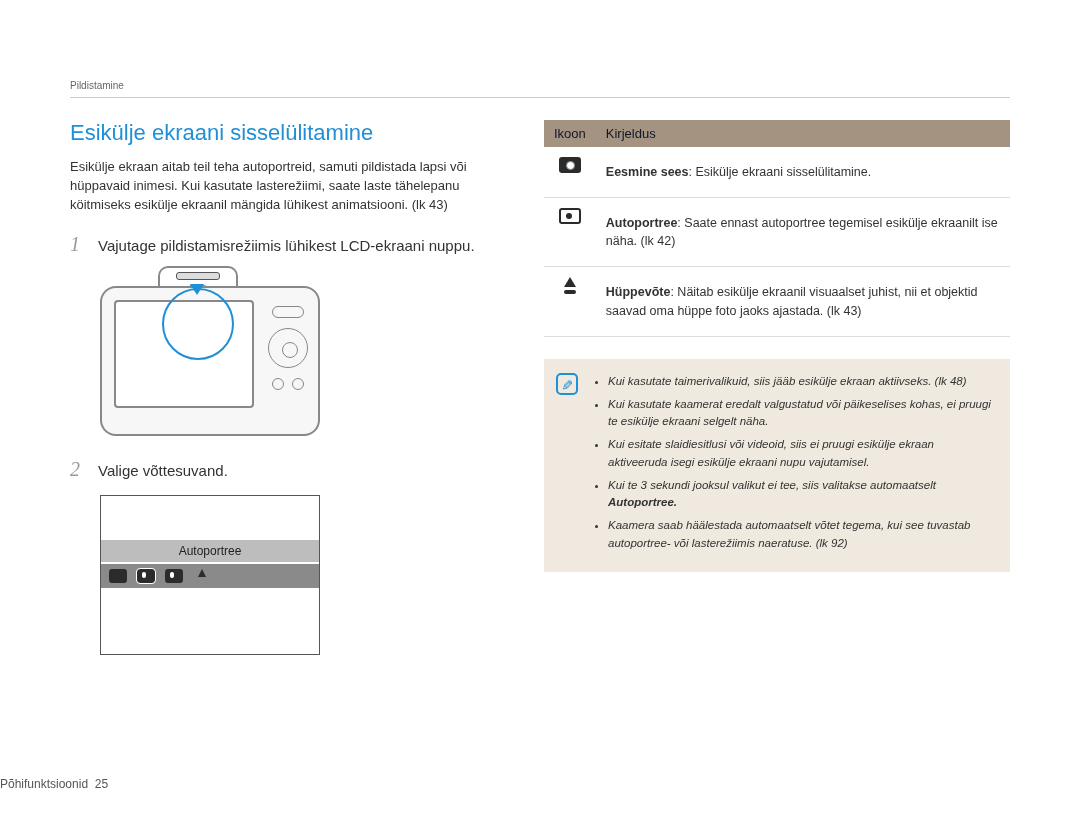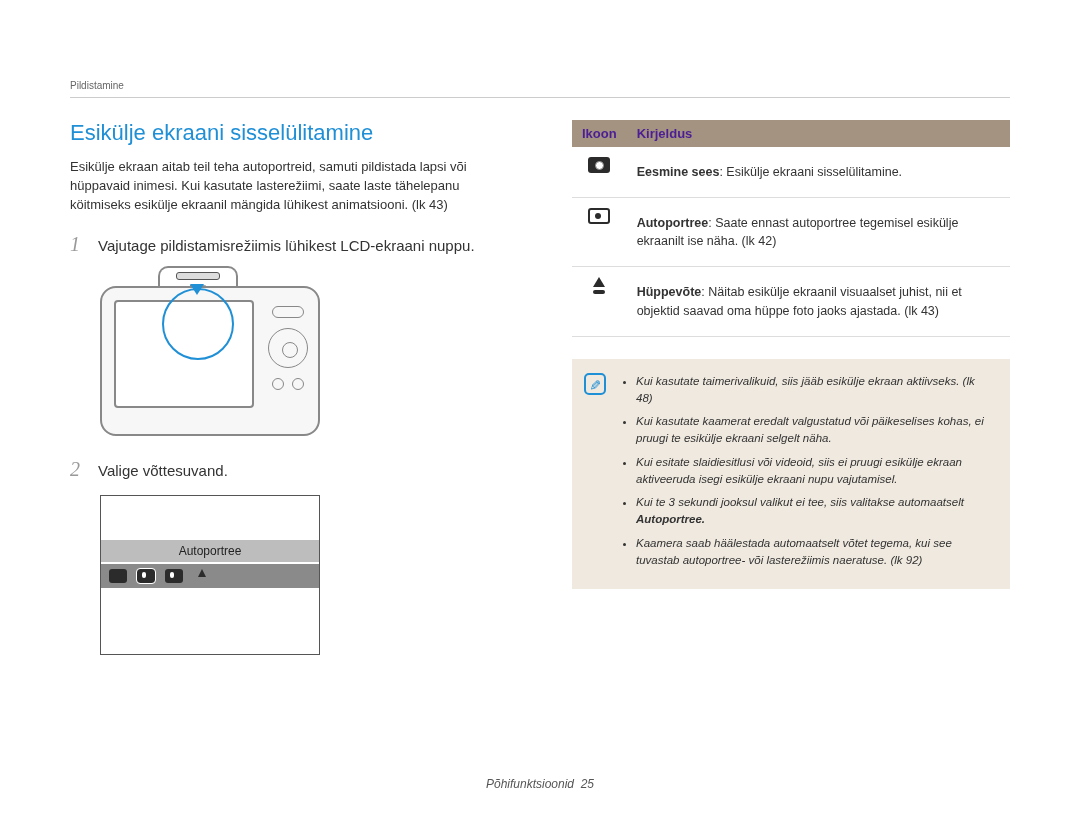--- a/index.html
+++ b/index.html
@@ -15,21 +15,21 @@
   }
   .breadcrumb {
     font-size: 10px;
     color: #666;
     border-bottom: 1px solid #ccc;
     padding-bottom: 6px;
     margin-bottom: 22px;
   }
   .columns {
     display: flex;
-    gap: 52px;
+    gap: 24px;
   }
   .col-left { flex: 0 0 450px; }
   .col-right { flex: 1; }
   .page-title {
     color: #1f8fd6;
     font-size: 22px;
     font-weight: normal;
     margin-bottom: 12px;
   }
   .intro { line-height: 1.45; margin-bottom: 18px; }
@@ -145,22 +145,22 @@
     content: ""; position: absolute; left: 5px; top: 0;
     width: 0; height: 0;
     border-left: 4px solid transparent;
     border-right: 4px solid transparent;
     border-bottom: 8px solid #2b2b2b;
   }
 
   
   .desc-table { width: 100%; border-collapse: collapse; }
   .desc-table th {
-    background: #a39380; color: #4c1d95;
-    font-weight: bold; font-size: 13px;
+    background: #a39380; color: #0f172a;
+    font-weight: normal; font-size: 13px;
     text-align: left; padding: 6px 10px;
   }
   .desc-table td {
     border-bottom: 1px solid #ddd;
     padding: 16px 10px;
     vertical-align: top;
     font-size: 12.5px;
     line-height: 1.45;
   }
   .desc-table td.icon-cell {
@@ -228,22 +228,22 @@
     transform: rotate(90deg);
     display: inline-block;
   }
   .note-box ul { list-style: disc; padding-left: 14px; }
   .note-box li { margin-bottom: 6px; font-style: italic; }
   .bold { font-weight: bold; }
 
   .footer {
     position: absolute;
     bottom: 24px; left: 0; right: 0;
-    text-align: center;
-    font-size: 12px; color: #555; font-style: italic;
+    text-align: left;
+    font-size: 12px; color: #555;
   }
 </style>
 </head>
 <body>
 
 <div class="breadcrumb">Pildistamine</div>
 
 <div class="columns">
   <div class="col-left">
     <h1 class="page-title">Esikülje ekraani sisselülitamine</h1>

